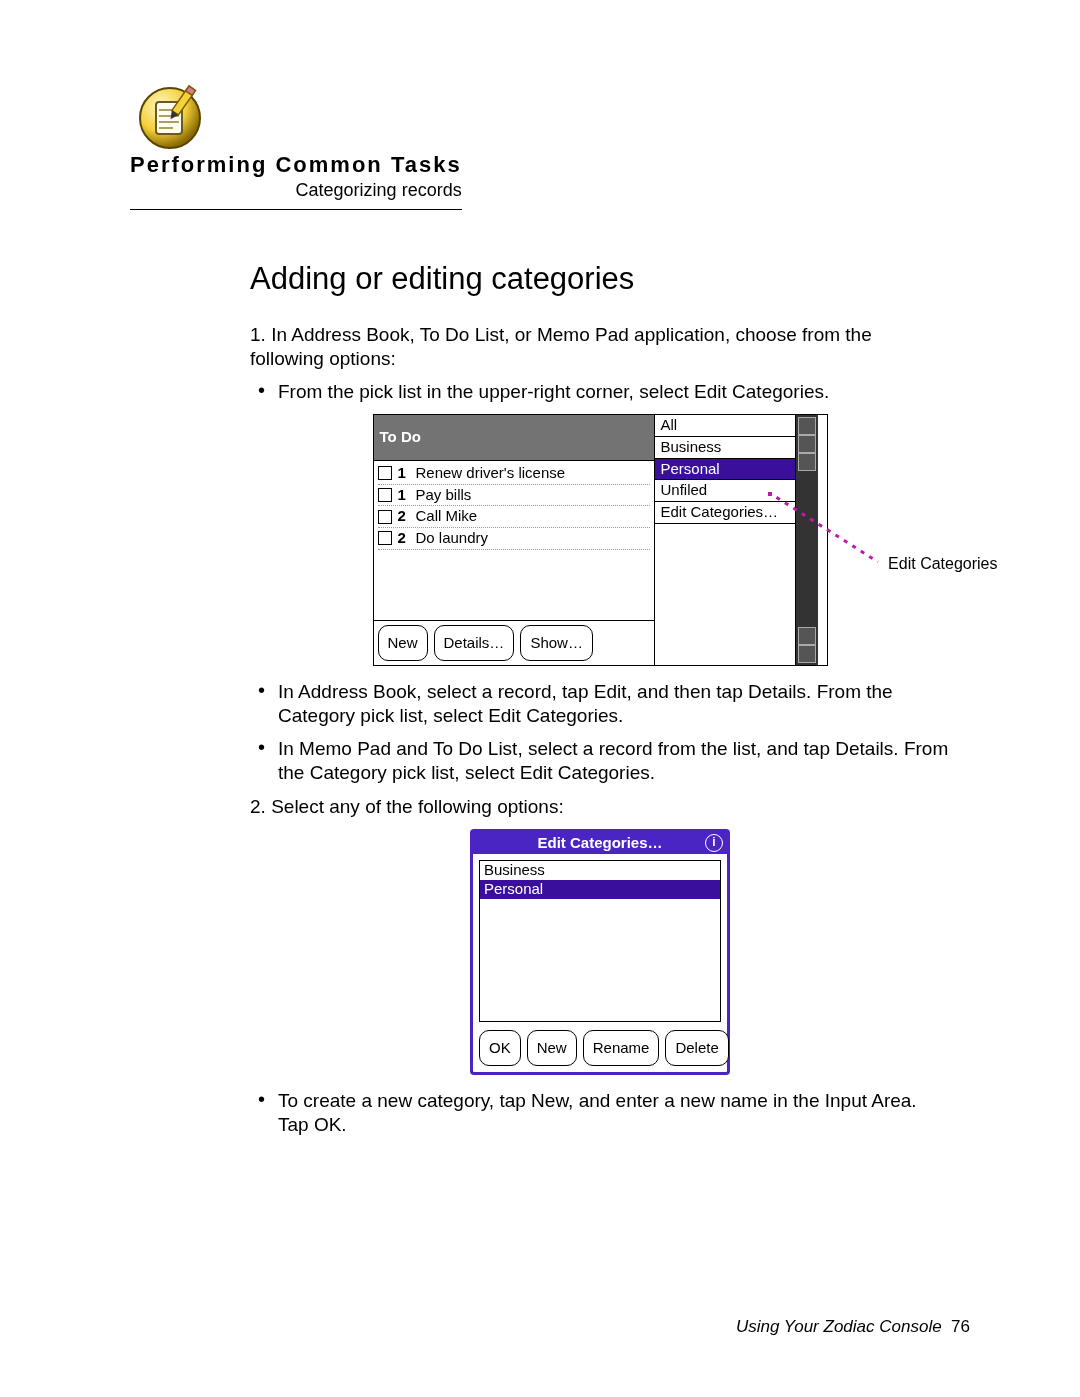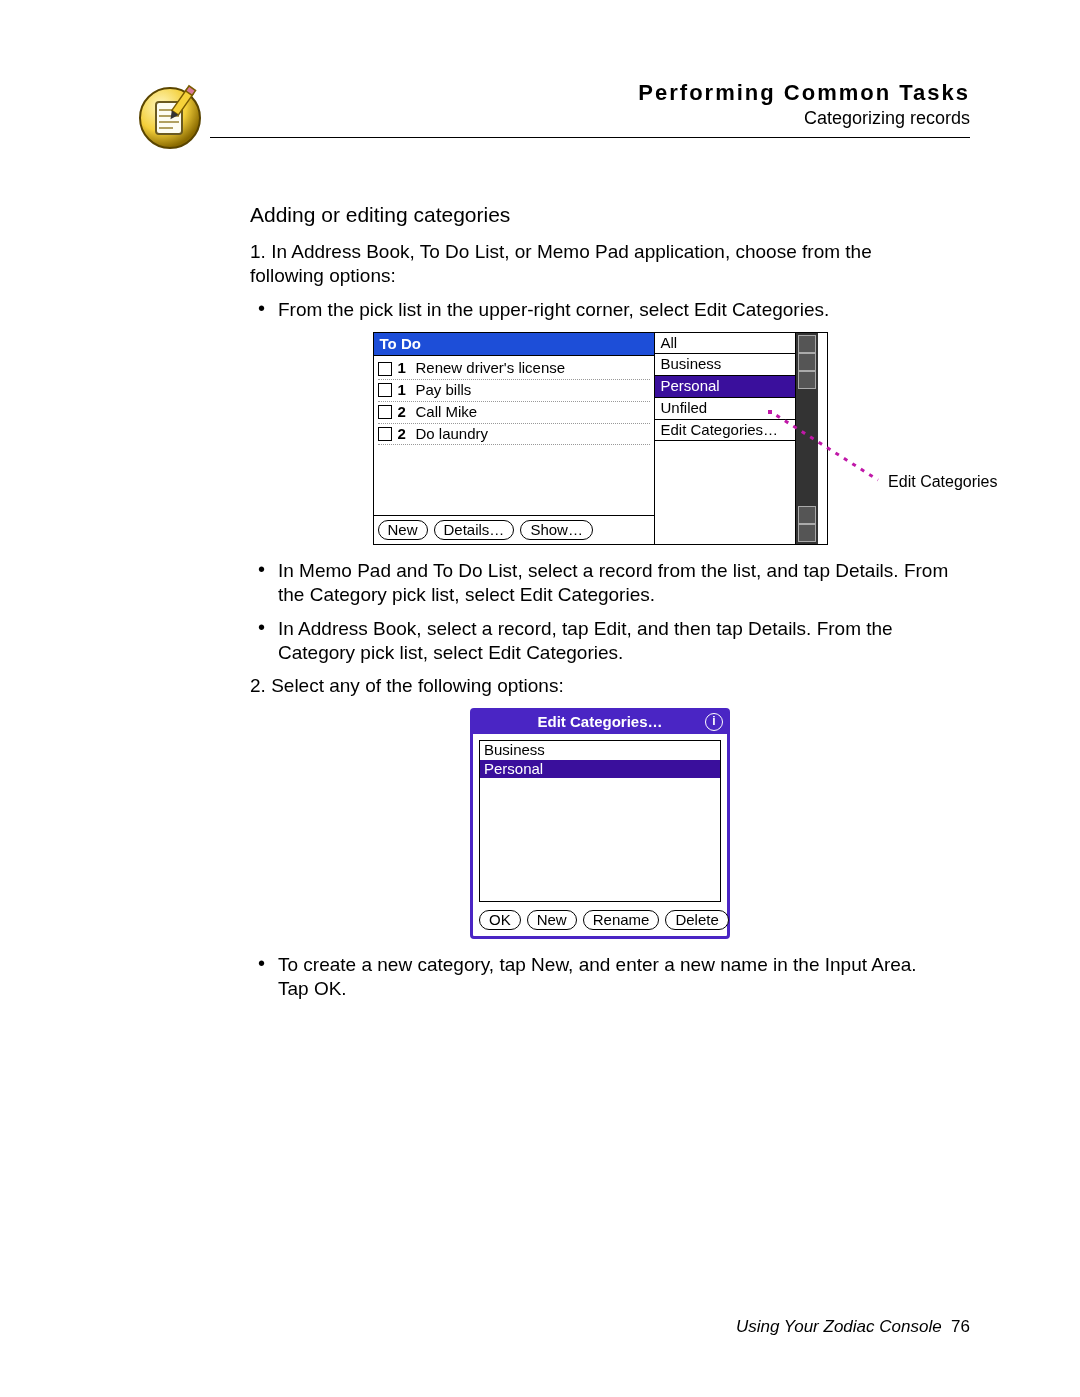--- a/index.html
+++ b/index.html
@@ -15,20 +15,21 @@
   .page {
     position: relative;
     width: 1080px;
     height: 1397px;
     box-sizing: border-box;
     padding: 80px 110px 60px 130px;
   }
   .header-row {
     display: flex;
     align-items: flex-start;
+    flex-direction: column;
   }
   .icon-wrap {
     width: 80px;
     flex: none;
     display: flex;
     justify-content: center;
     padding-top: 4px;
   }
   .header-right {
     flex: 1;
@@ -46,22 +47,22 @@
     margin-top: 2px;
   }
   .body {
     margin-top: 50px;
     margin-left: 120px;
     width: 700px;
     line-height: 1.25;
   }
   .h2 {
     font-weight: normal;
-    font-size: 21px;
-    margin-bottom: 12px;
+    font-size: 31px;
+    margin-bottom: 24px;
   }
   .step {
     margin-top: 6px;
     margin-bottom: 8px;
   }
   ul.bullets {
     list-style: none;
     margin: 10px 0 10px 28px;
     padding: 0;
   }
@@ -89,24 +90,24 @@
     font-family: Tahoma, Arial, sans-serif;
     font-size: 15px;
   }
   .fig1 { display: flex; }
   .fig1-left {
     width: 280px;
     display: flex;
     flex-direction: column;
   }
   .fig1-title {
-    background: #1d4ed8;
+    background: #737373;
     color: #fff;
     font-weight: bold;
-    padding: 2px 6px;
+    padding: 13px 6px;
     border-bottom: 1px solid #000;
   }
   .fig1-list {
     flex: 1;
     padding: 2px 4px 2px 4px;
     min-height: 155px;
   }
   .fig1-item {
     display: flex;
     align-items: center;
@@ -126,21 +127,21 @@
     padding: 4px 4px;
     display: flex;
     gap: 6px;
   }
   .pbtn {
     border: 1px solid #000;
     border-radius: 10px;
     background: #fff;
     font: inherit;
     padding: 0 9px;
-    height: 20px;
+    height: 36px;
     line-height: 18px;
     cursor: pointer;
   }
   .fig1-pick {
     border-left: 1px solid #000;
     width: 140px;
   }
   .pick-row {
     padding: 1px 6px;
     border-bottom: 1px solid #000;
@@ -329,22 +330,22 @@
         </div>
       </div>
       <svg class="callout-line" viewBox="0 0 120 80">
         <line x1="0" y1="0" x2="110" y2="70" stroke="#c018a8" stroke-width="3" stroke-dasharray="4 6"></line>
         <rect x="-4" y="-4" width="8" height="8" fill="#c018a8"></rect>
       </svg>
       <div class="callout-label">Edit Categories</div>
     </div>
 
     <ul class="bullets">
+      <li>In Address Book, select a record, tap Edit, and then tap Details. From the Category pick list, select Edit Categories.</li>
       <li>In Memo Pad and To Do List, select a record from the list, and tap Details. From the Category pick list, select Edit Categories.</li>
-      <li>In Address Book, select a record, tap Edit, and then tap Details. From the Category pick list, select Edit Categories.</li>
     </ul>
 
     <div class="step">
       <span>2.</span>
       <span>Select any of the following options:</span>
     </div>
 
     <div class="fig2-wrap">
       <div class="fig2">
         <div class="fig2-title">

